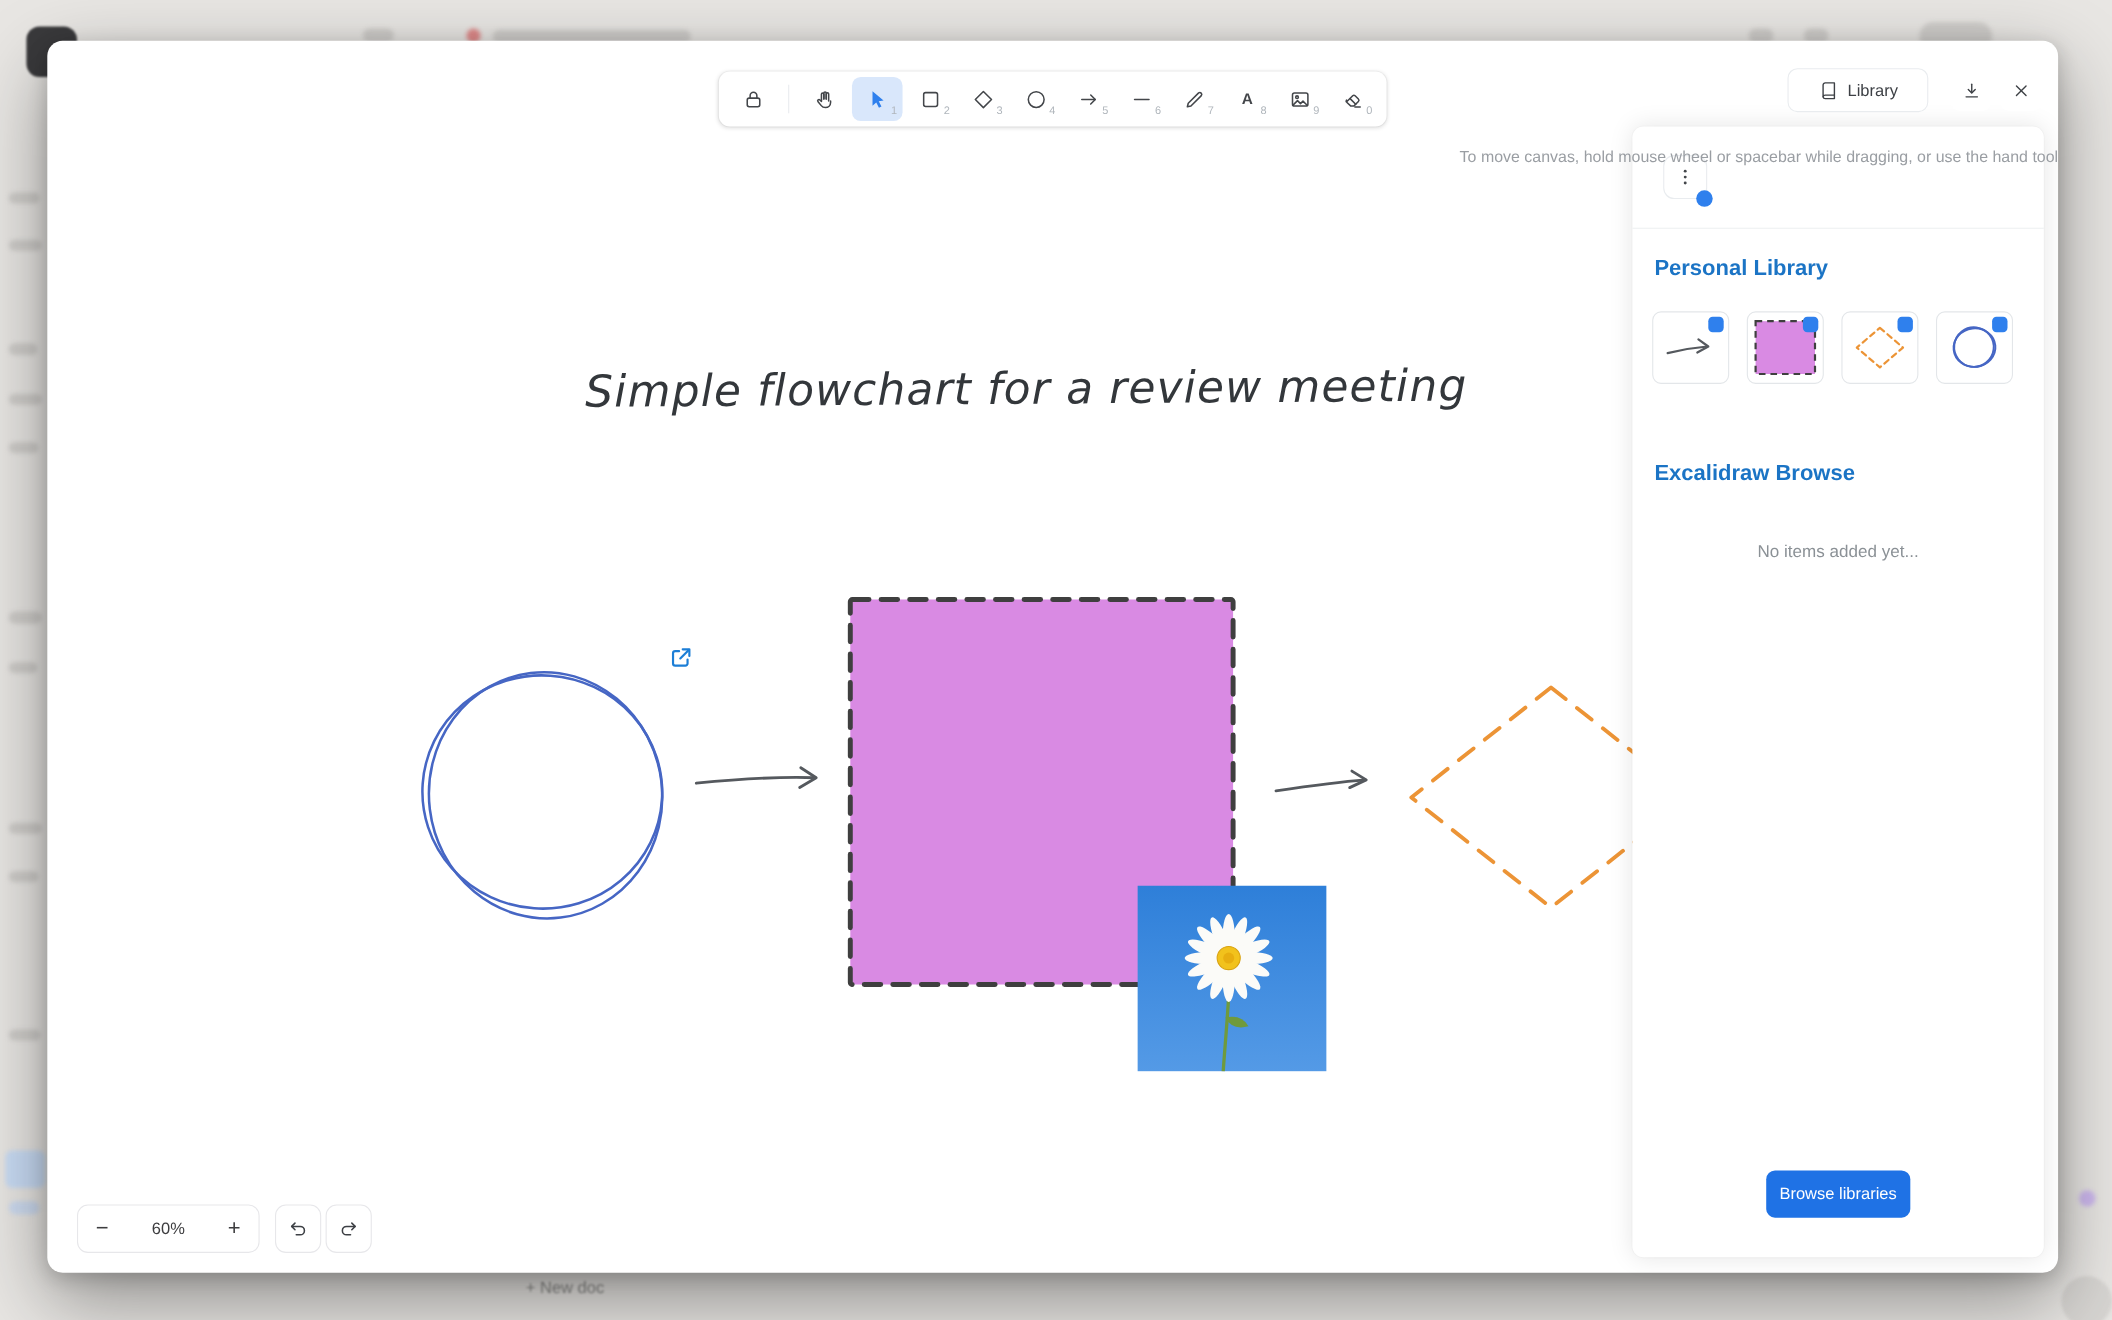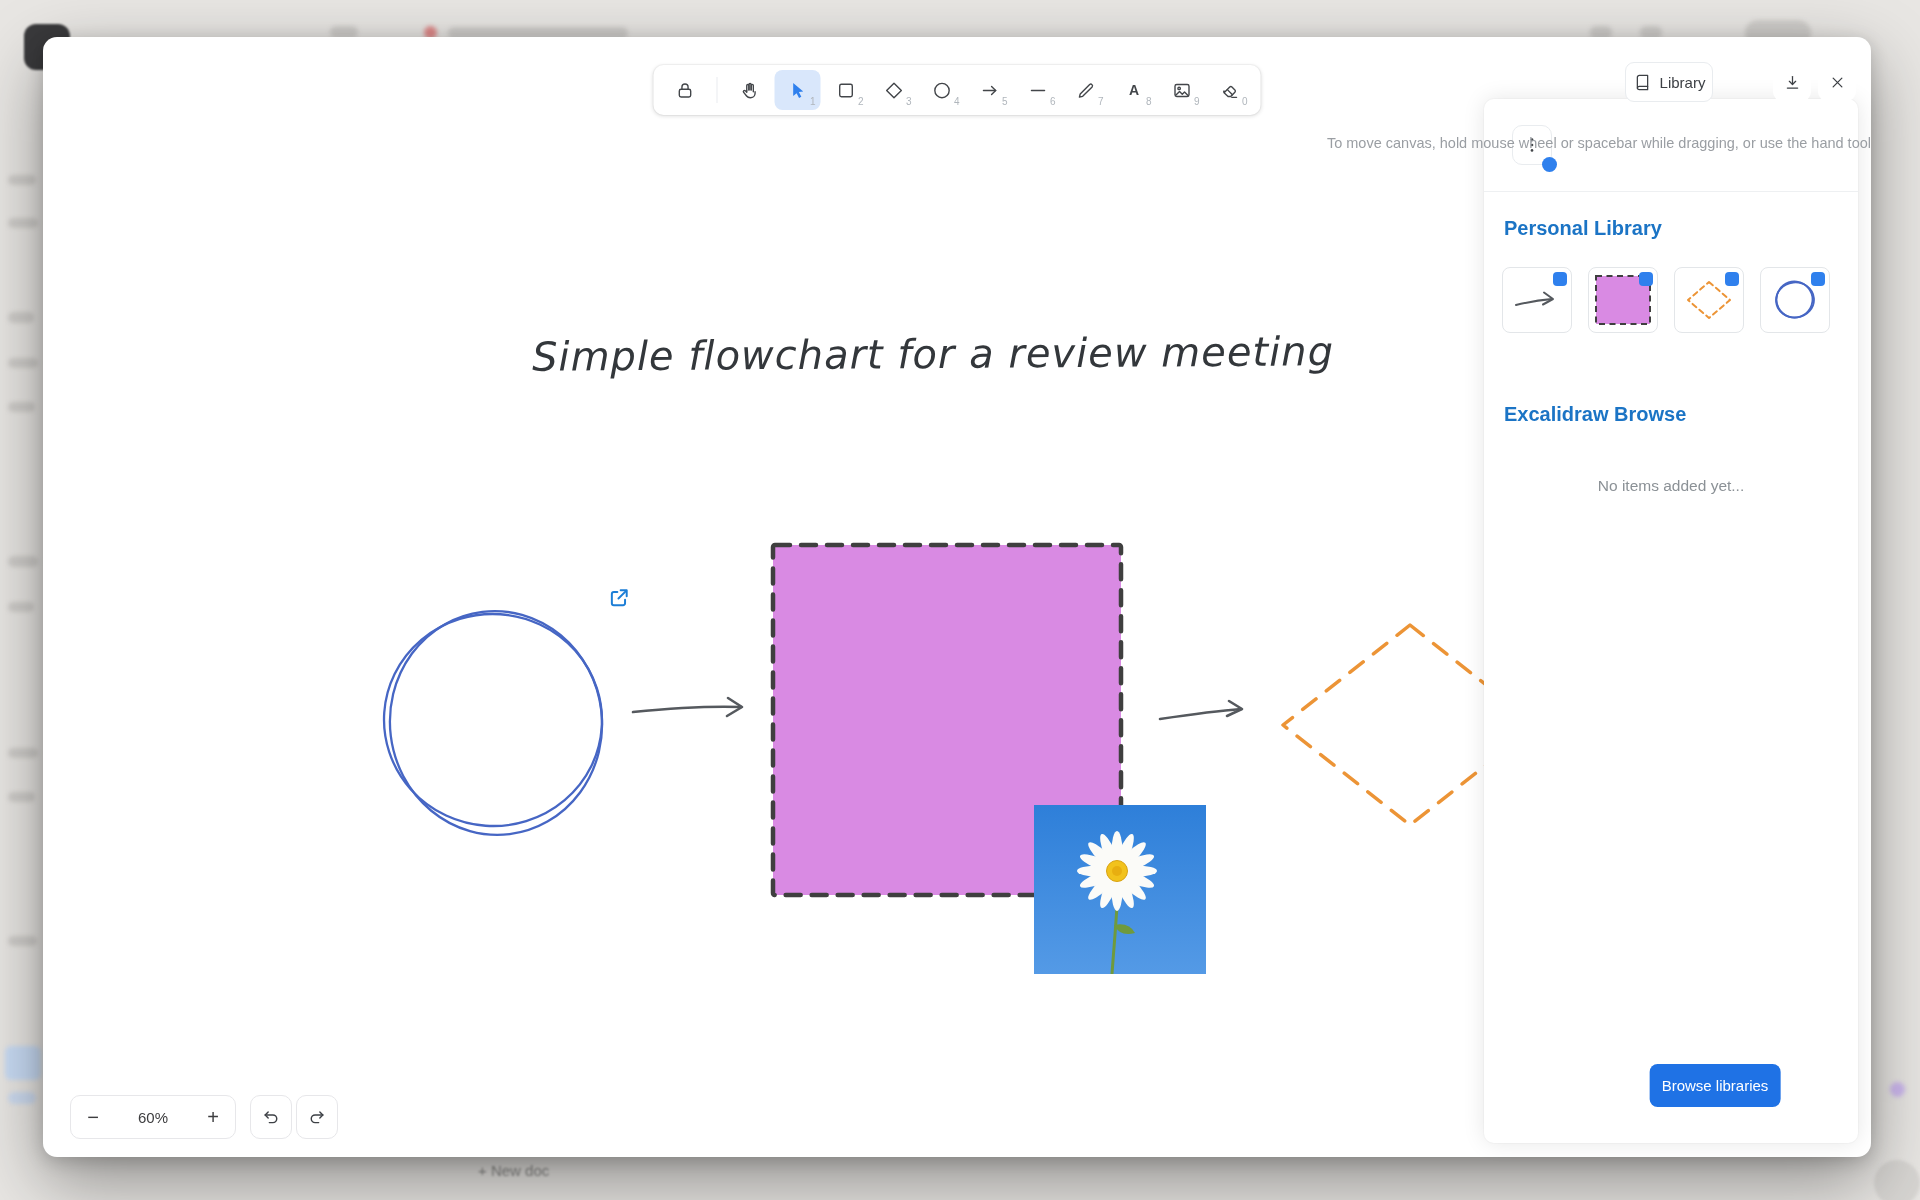--- a/index.html
+++ b/index.html
@@ -38,31 +38,31 @@
 
   
   .footer-group { position:absolute; display:flex; align-items:center; background:#fff; border:1px solid #e7e7ea; border-radius:10px; height:44px; z-index:6; }
   .footer-group button, .footer-group .zoom-val { border:none; background:transparent; height:100%; display:flex; align-items:center; justify-content:center; color:#3d3d3f; cursor:pointer; }
   .zoom-sign { width:44px; font-size:20px; }
   .zoom-val { width:76px; font-size:15px; cursor:pointer; }
   .ur-btn { position:absolute; width:42px; height:44px; background:#fff; border:1px solid #e7e7ea; border-radius:10px; display:flex; align-items:center; justify-content:center; cursor:pointer; z-index:6; }
   .ur-btn svg { width:20px; height:20px; stroke:#3d4045; stroke-width:1.7; fill:none; stroke-linecap:round; stroke-linejoin:round; }
 
   
-  #library-panel { position:absolute; left:1441px; top:62px; width:374px; bottom:14px; background:#fff; border-radius:10px; box-shadow:0 0 22px rgba(0,0,0,.10), 0 0 0 1px rgba(0,0,0,.02); z-index:5; }
+  #library-panel { position:absolute; left:1441px; top:78px; width:374px; bottom:14px; background:#fff; border-radius:10px; box-shadow:0 0 22px rgba(0,0,0,.10), 0 0 0 1px rgba(0,0,0,.02); z-index:5; }
   .panel-menu-btn { position:absolute; left:28px; top:26px; width:40px; height:40px; border:1px solid #e9ecef; border-radius:10px; background:#fff; display:flex; align-items:center; justify-content:center; cursor:pointer; }
   .panel-menu-btn svg { width:20px; height:20px; }
   .panel-menu-dot { position:absolute; left:58px; top:58px; width:15px; height:15px; border-radius:50%; background:#2f80ed; }
   .panel-divider { position:absolute; left:0; right:0; top:92px; height:1px; background:#eef0f2; }
   .panel-heading { position:absolute; left:20px; font-size:20px; font-weight:700; color:#1b74c5; }
   .lib-items { position:absolute; left:18px; top:168px; display:flex; gap:16px; }
   .lib-card { position:relative; width:70px; height:66px; border:1px solid #e3e6e9; border-radius:8px; background:#fff; display:flex; align-items:center; justify-content:center; cursor:pointer; }
   .lib-badge { position:absolute; top:4px; right:4px; width:14px; height:14px; border-radius:4px; background:#2f80ed; }
   .panel-empty { position:absolute; left:0; right:0; top:378px; text-align:center; color:#8b9196; font-size:15.5px; }
-  .browse-btn { position:absolute; left:50%; transform:translateX(-50%); bottom:36px; background:#1f72e5; color:#fff; border:none; border-radius:8px; font-size:15px; padding:13px 12px; cursor:pointer;margin-left:44px; }
+  .browse-btn { position:absolute; left:50%; transform:translateX(-50%); bottom:36px; background:#1f72e5; color:#fff; border:none; border-radius:8px; font-size:15px; padding:13px 12px; cursor:pointer; }
 </style>
 </head>
 <body>
 
 <div id="screen">
 
   <div>
     <div class="backdrop-appicon"></div>
     <div class="backdrop-bar" style="left:330px; top:26px; width:28px; height:12px;"></div>
     <div class="backdrop-dot" style="left:424px; top:26px; width:13px; height:13px; background:#e08a8a;"></div>
@@ -238,21 +238,21 @@
             <path d="M5.2 14.6l6.5-6.5a1.8 1.8 0 0 1 2.5 0l3.4 3.4a1.8 1.8 0 0 1 0 2.5l-4.8 4.8h-3l-4.6-4.2a1.6 1.6 0 0 1 0-2Z"></path>
             <path d="M9 11l5.8 5.8"></path>
             <path d="M14 19.8h5.5"></path>
           </svg>
         <span class="tool-shortcut">0</span>
       </button>
     </div>
 
     <div class="canvas-hint">To move canvas, hold mouse wheel or spacebar while dragging, or use the hand tool</div>
 
-    <button class="hdr-btn" style="left:1582px; top:25px; width:88px; height:40px;">
+    <button class="hdr-btn" style="left:1582px; top:25px; width:128px; height:40px;">
       <svg viewBox="0 0 24 24">
           <path d="M5.5 19V5.5A2.5 2.5 0 0 1 8 3h10.5v14H8a2.5 2.5 0 0 0-2.5 2Z"></path>
           <path d="M18.5 17v4H8a2.5 2.5 0 0 1-2.5-2"></path>
         </svg>
       <span>Library</span>
     </button>
     <button class="hdr-btn icon-only" style="left:1730px; top:26px; width:38px; height:38px;">
       <svg viewBox="0 0 24 24">
           <path d="M12 4.5V14"></path>
           <path d="M8 10.5l4 4 4-4"></path>

